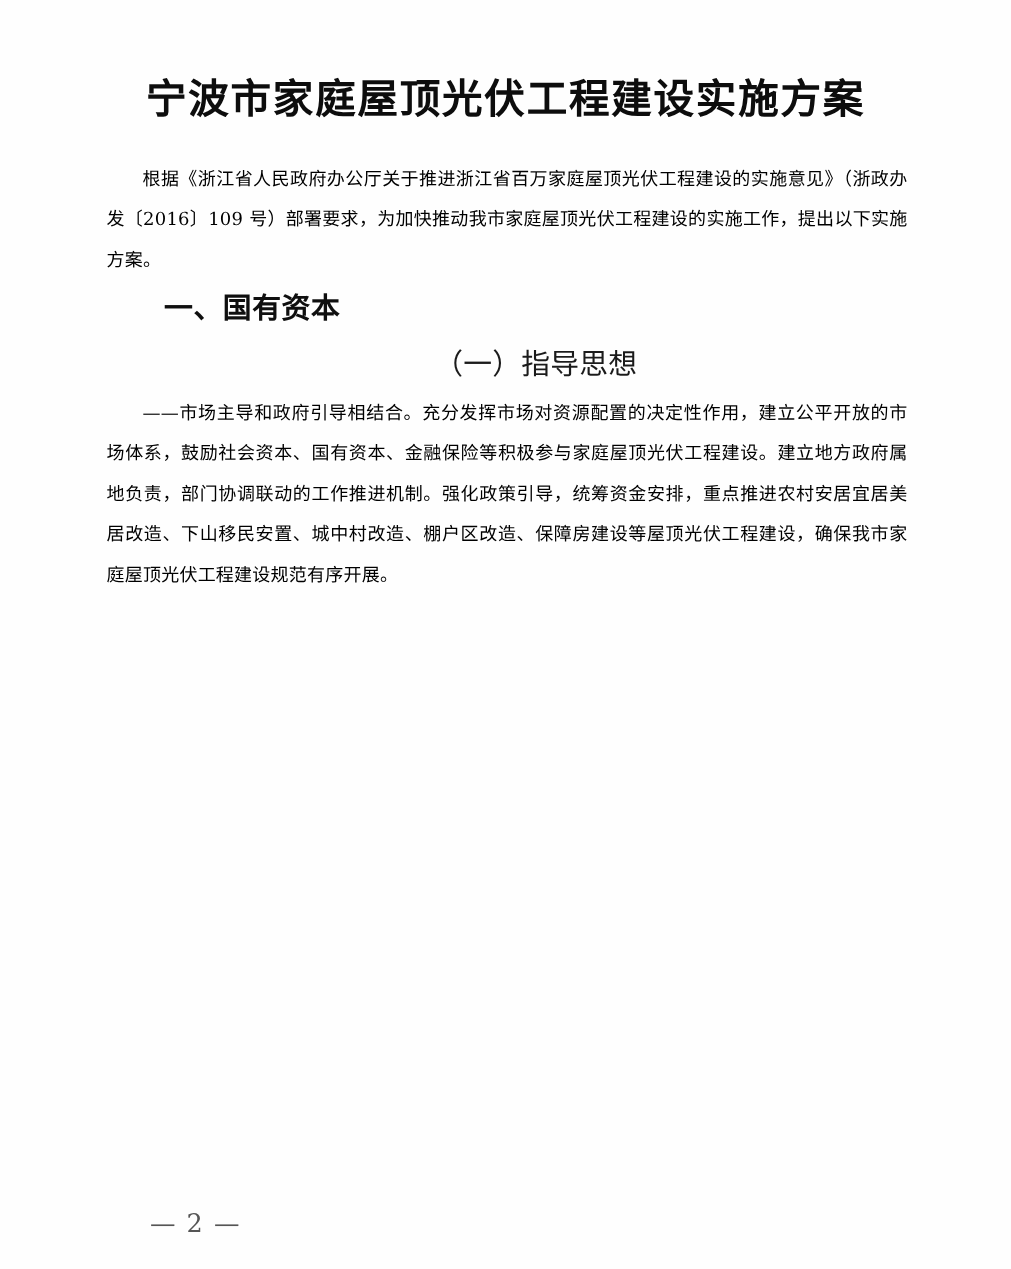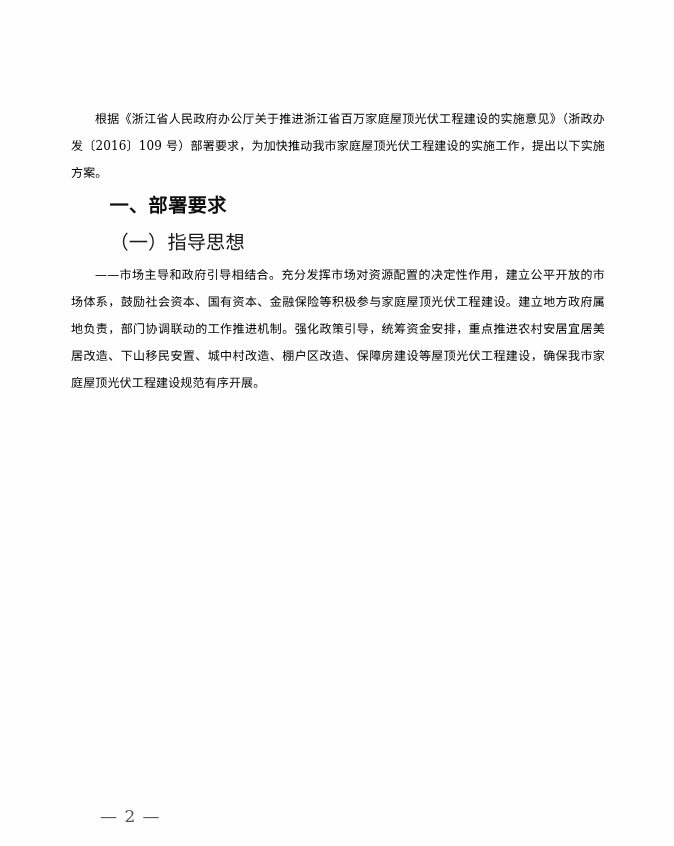--- a/index.html
+++ b/index.html
@@ -75,20 +75,21 @@
 
   
   .heading-2 {
     font-family: "DejaVu Serif", "Liberation Serif", serif;
     font-size: 19.2px;
     line-height: 37.4px;
     color: #1b1b1b;
     margin: 0;
     text-indent: 2em;
     letter-spacing: 0.15px;
+    text-align: center;
   }
 
   
   .page-number {
     position: absolute;
     left: 100px;
     top: 806px;
     font-family: "DejaVu Serif", "Liberation Serif", serif;
     font-size: 17px;
     color: #555;
@@ -132,26 +133,27 @@
     white-space: nowrap;
     display: block;
     margin-top: 2px;
   }
 </style>
 </head>
 <body>
 
 <div class="page">
 
+  <h1 class="doc-title">宁波市家庭屋顶光伏工程建设实施方案</h1>
 
   <div class="body-block">
 
     <p class="para">根据《浙江省人民政府办公厅关于推进浙江省百万家庭屋顶光伏工程建设的实施意见》（浙政办发〔2016〕109 号）部署要求，为加快推动我市家庭屋顶光伏工程建设的实施工作，提出以下实施方案。</p>
 
-    <p class="heading-1">一、部署要求</p>
+    <p class="heading-1">一、国有资本</p>
 
     <p class="heading-2">（一）指导思想</p>
 
 
 
     <p class="para">——市场主导和政府引导相结合。充分发挥市场对资源配置的决定性作用，建立公平开放的市场体系，鼓励社会资本、国有资本、金融保险等积极参与家庭屋顶光伏工程建设。建立地方政府属地负责，部门协调联动的工作推进机制。强化政策引导，统筹资金安排，重点推进农村安居宜居美居改造、下山移民安置、城中村改造、棚户区改造、保障房建设等屋顶光伏工程建设，确保我市家庭屋顶光伏工程建设规范有序开展。</p>
 
   </div>
 
   <div class="page-number">— 2 —</div>

